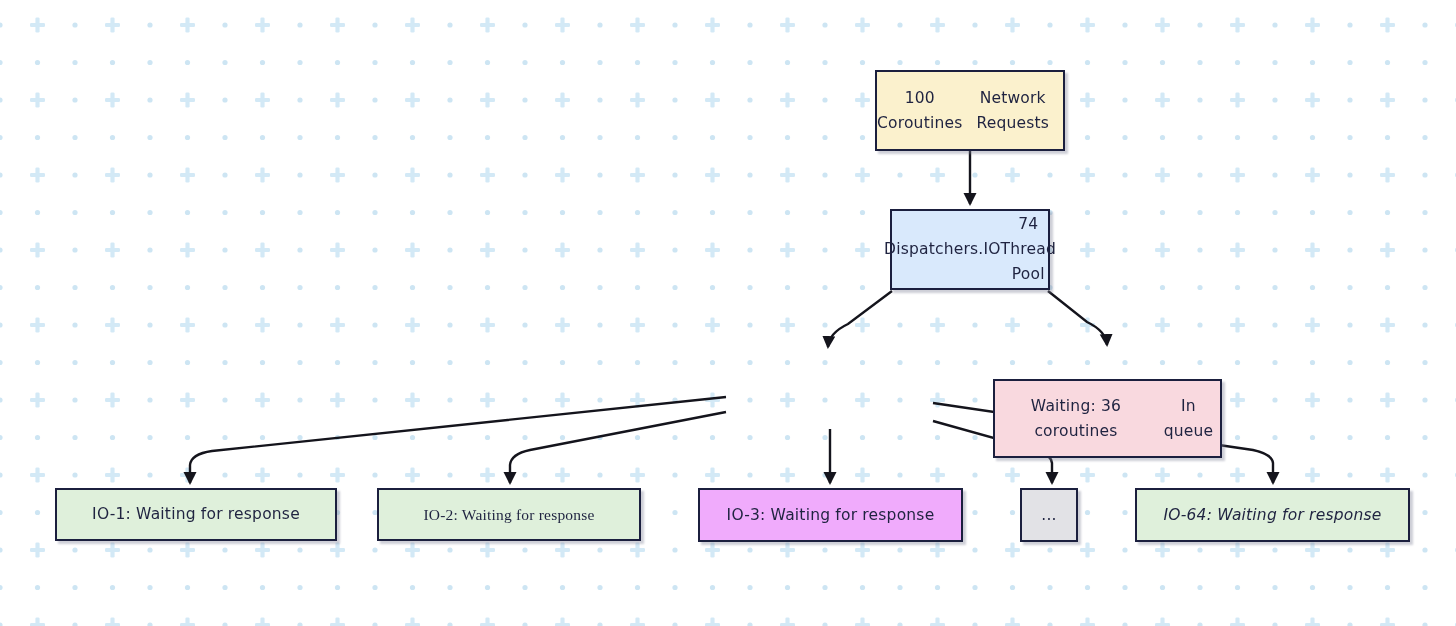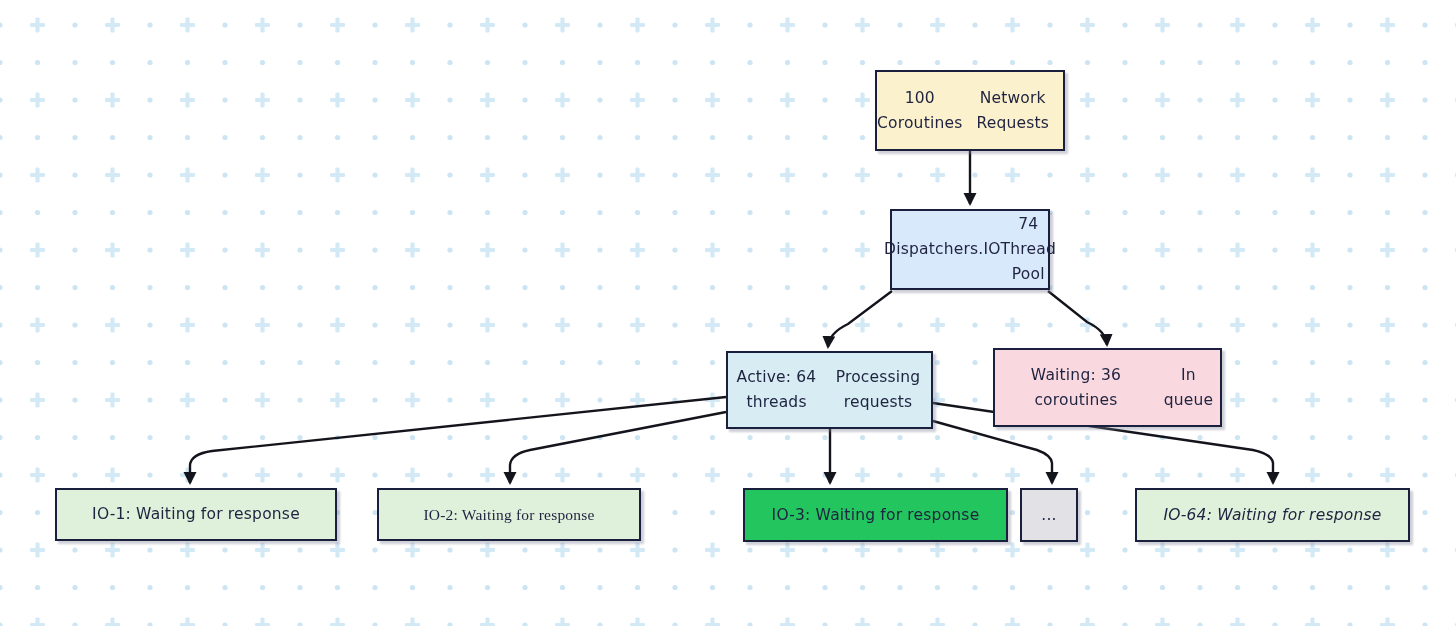--- a/index.html
+++ b/index.html
@@ -76,39 +76,35 @@
   <div class="node" id="node-coroutines" style="background-color: rgb(251, 241, 205);">
     <span>100 Coroutines</span>
     <span>Network Requests</span>
   </div>
 
   <div class="node" id="node-dispatcher" style="background-color: rgb(217, 233, 252);">
     <span>Dispatchers.IO</span>
     <span>74 Thread Pool</span>
   </div>
 
-  <div class="node" id="node-active" style="background-color: rgb(215, 236, 243);">
-    <span>Active: 64 threads</span>
-    <span>Processing requests</span>
-  </div>
 
-  <div class="node" id="node-waiting" style="background-color: rgb(249, 217, 223);">
+  <div class="node" id="node-waiting" style="background-color: rgb(249, 217, 223); margin-top: 31px;">
     <span>Waiting: 36 coroutines</span>
     <span>In queue</span>
   </div>
 
   <div class="node" id="node-io1" style="background-color: rgb(223, 240, 219);">
     <span>IO-1: Waiting for response</span>
   </div>
 
   <div class="node" id="node-io2" style="background-color: rgb(223, 240, 219);">
     <span>IO-2: Waiting for response</span>
   </div>
 
-  <div class="node" id="node-io3" style="background-color: #22c55e; margin-left: 45px;">
+  <div class="node" id="node-io3" style="background-color: #f0abfc;">
     <span>IO-3: Waiting for response</span>
   </div>
 
   <div class="node" id="node-ellipsis" style="background-color: rgb(226, 226, 230);">
     <span>...</span>
   </div>
 
   <div class="node" id="node-io64" style="background-color: rgb(223, 240, 219);">
     <span>IO-64: Waiting for response</span>
   </div>

